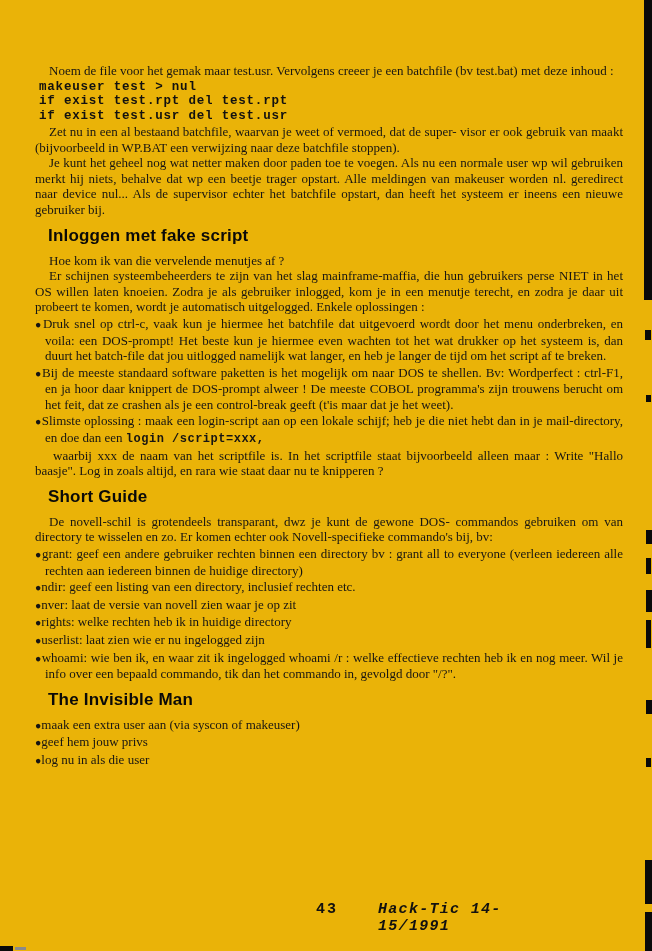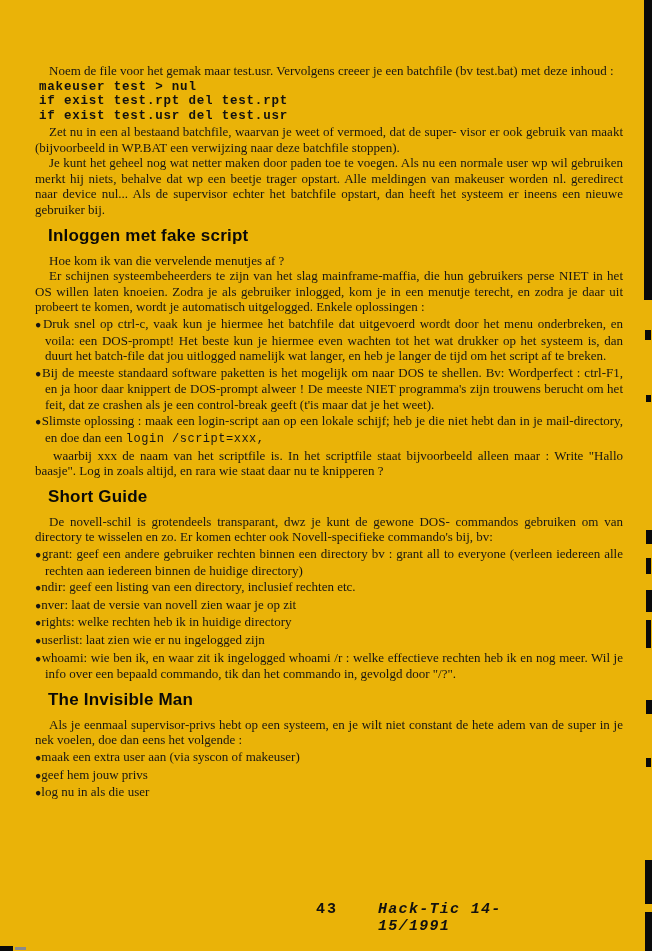--- a/index.html
+++ b/index.html
@@ -25,21 +25,21 @@
     font-family:"Liberation Sans", sans-serif;
     font-size:17px; font-weight:bold; color:#0b0a09;
     letter-spacing:0.2px; line-height:22px; text-align:left;
   }
   .bullet {
     margin:1px 0 0 0; padding-left:10px; text-indent:-10px;
   }
   .bullet-glyph { font-size:10.5px; }
   .mono-inline {
     font-family:"Liberation Mono","DejaVu Sans Mono",monospace;
-    font-weight:normal; font-size:12px; letter-spacing:0.5px;
+    font-weight:bold; font-size:12px; letter-spacing:0.5px;
   }
   p.cont { margin:0; text-indent:18px; }
   .footer {
     position:absolute; top:901px; left:0; width:552px; height:22px;
     font-family:"Liberation Mono","DejaVu Sans Mono",monospace;
     font-weight:bold; font-size:15px; color:#121110;
   }
   .footer .pagenum { position:absolute; left:316px; letter-spacing:2px; }
   .footer .mag     { position:absolute; left:378px; letter-spacing:1.3px;font-style:italic; }
   .artifact { position:absolute; background:#0a0a0a; }
@@ -59,39 +59,38 @@
 
     <p class="para">Zet nu in een al bestaand batchfile, waarvan je weet of vermoed, dat de super- visor er ook gebruik van maakt (bijvoorbeeld in WP.BAT een verwijzing naar deze batchfile stoppen).</p>
     <p class="para">Je kunt het geheel nog wat netter maken door paden toe te voegen. Als nu een normale user wp wil gebruiken merkt hij niets, behalve dat wp een beetje trager opstart. Alle meldingen van makeuser worden nl. geredirect naar device nul... Als de supervisor echter het batchfile opstart, dan heeft het systeem er ineens een nieuwe gebruiker bij.</p>
 
     <h2 class="heading">Inloggen met fake script</h2>
 
     <p class="para">Hoe kom ik van die vervelende menutjes af ?</p>
     <p class="para">Er schijnen systeembeheerders te zijn van het slag mainframe-maffia, die hun gebruikers perse NIET in het OS willen laten knoeien. Zodra je als gebruiker inlogged, kom je in een menutje terecht, en zodra je daar uit probeert te komen, wordt je automatisch uitgelogged. Enkele oplossingen :</p>
 
     <div class="bullet"><span class="bullet-glyph">●</span><span>Druk snel op ctrl-c, vaak kun je hiermee het batchfile dat uitgevoerd wordt door het menu onderbreken, en voila: een DOS-prompt! Het beste kun je hiermee even wachten tot het wat drukker op het systeem is, dan duurt het batch-file dat jou uitlogged namelijk wat langer, en heb je langer de tijd om het script af te breken.</span></div>
-    <div class="bullet"><span class="bullet-glyph">●</span><span>Bij de meeste standaard software paketten is het mogelijk om naar DOS te shellen. Bv: Wordperfect : ctrl-F1, en ja hoor daar knippert de DOS-prompt alweer ! De meeste NIET programma's zijn trouwens berucht om het feit, dat ze crashen als je een control-break geeft (t'is maar dat je het weet).</span></div>
+    <div class="bullet"><span class="bullet-glyph">●</span><span>Bij de meeste standaard software paketten is het mogelijk om naar DOS te shellen. Bv: Wordperfect : ctrl-F1, en ja hoor daar knippert de DOS-prompt alweer ! De meeste COBOL programma's zijn trouwens berucht om het feit, dat ze crashen als je een control-break geeft (t'is maar dat je het weet).</span></div>
     <div class="bullet"><span class="bullet-glyph">●</span><span>Slimste oplossing : maak een login-script aan op een lokale schijf; heb je die niet hebt dan in je mail-directory, en doe dan een </span><span class="mono-inline">login /script=xxx,</span></div>
 
     <p class="cont">waarbij xxx de naam van het scriptfile is. In het scriptfile staat bijvoorbeeld alleen maar : Write "Hallo baasje". Log in zoals altijd, en rara wie staat daar nu te knipperen ?</p>
 
     <h2 class="heading">Short Guide</h2>
 
     <p class="para">De novell-schil is grotendeels transparant, dwz je kunt de gewone DOS- commandos gebruiken om van directory te wisselen en zo. Er komen echter ook Novell-specifieke commando's bij, bv:</p>
 
     <div class="bullet"><span class="bullet-glyph">●</span><span>grant: geef een andere gebruiker rechten binnen een directory bv : grant all to everyone (verleen iedereen alle rechten aan iedereen binnen de huidige directory)</span></div>
     <div class="bullet"><span class="bullet-glyph">●</span><span>ndir: geef een listing van een directory, inclusief rechten etc.</span></div>
     <div class="bullet"><span class="bullet-glyph">●</span><span>nver: laat de versie van novell zien waar je op zit</span></div>
     <div class="bullet"><span class="bullet-glyph">●</span><span>rights: welke rechten heb ik in huidige directory</span></div>
     <div class="bullet"><span class="bullet-glyph">●</span><span>userlist: laat zien wie er nu ingelogged zijn</span></div>
     <div class="bullet"><span class="bullet-glyph">●</span><span>whoami: wie ben ik, en waar zit ik ingelogged whoami /r : welke effectieve rechten heb ik en nog meer. Wil je info over een bepaald commando, tik dan het commando in, gevolgd door "/?".</span></div>
 
     <h2 class="heading">The Invisible Man</h2>
 
-    <p class="para">Als je eenmaal supervisor-privs hebt op een systeem, en je wilt niet constant de hete adem van de super in je nek voelen, doe dan eens het volgende :</p>
 
     <div class="bullet"><span class="bullet-glyph">●</span><span>maak een extra user aan (via syscon of makeuser)</span></div>
     <div class="bullet"><span class="bullet-glyph">●</span><span>geef hem jouw privs</span></div>
     <div class="bullet"><span class="bullet-glyph">●</span><span>log nu in als die user</span></div>
 
   </div>
 
   <div class="footer">
     <span class="pagenum">43</span>
     <span class="mag">Hack-Tic 14-15/1991</span>

